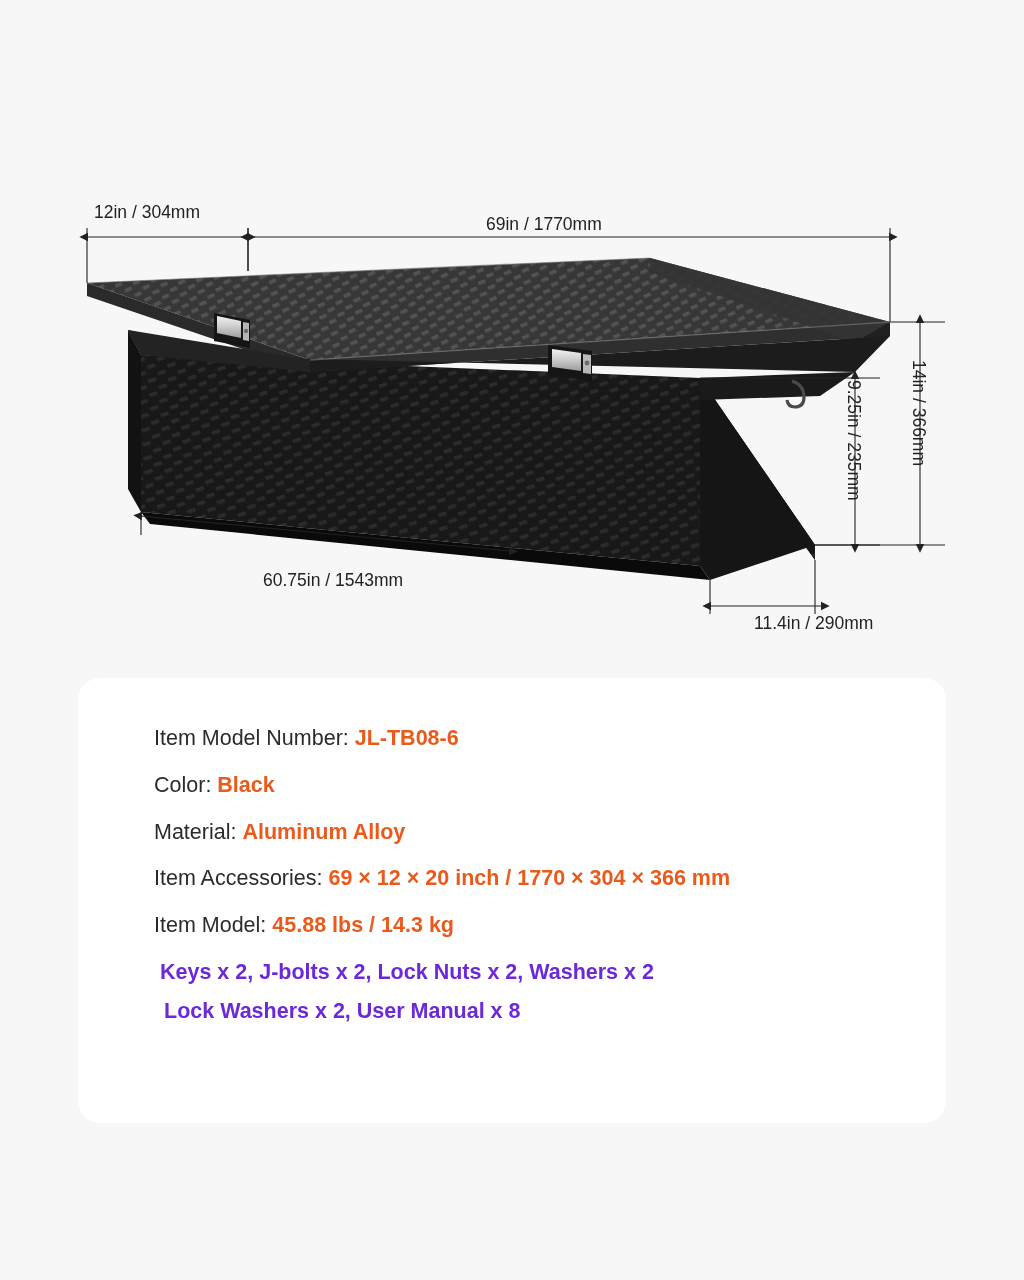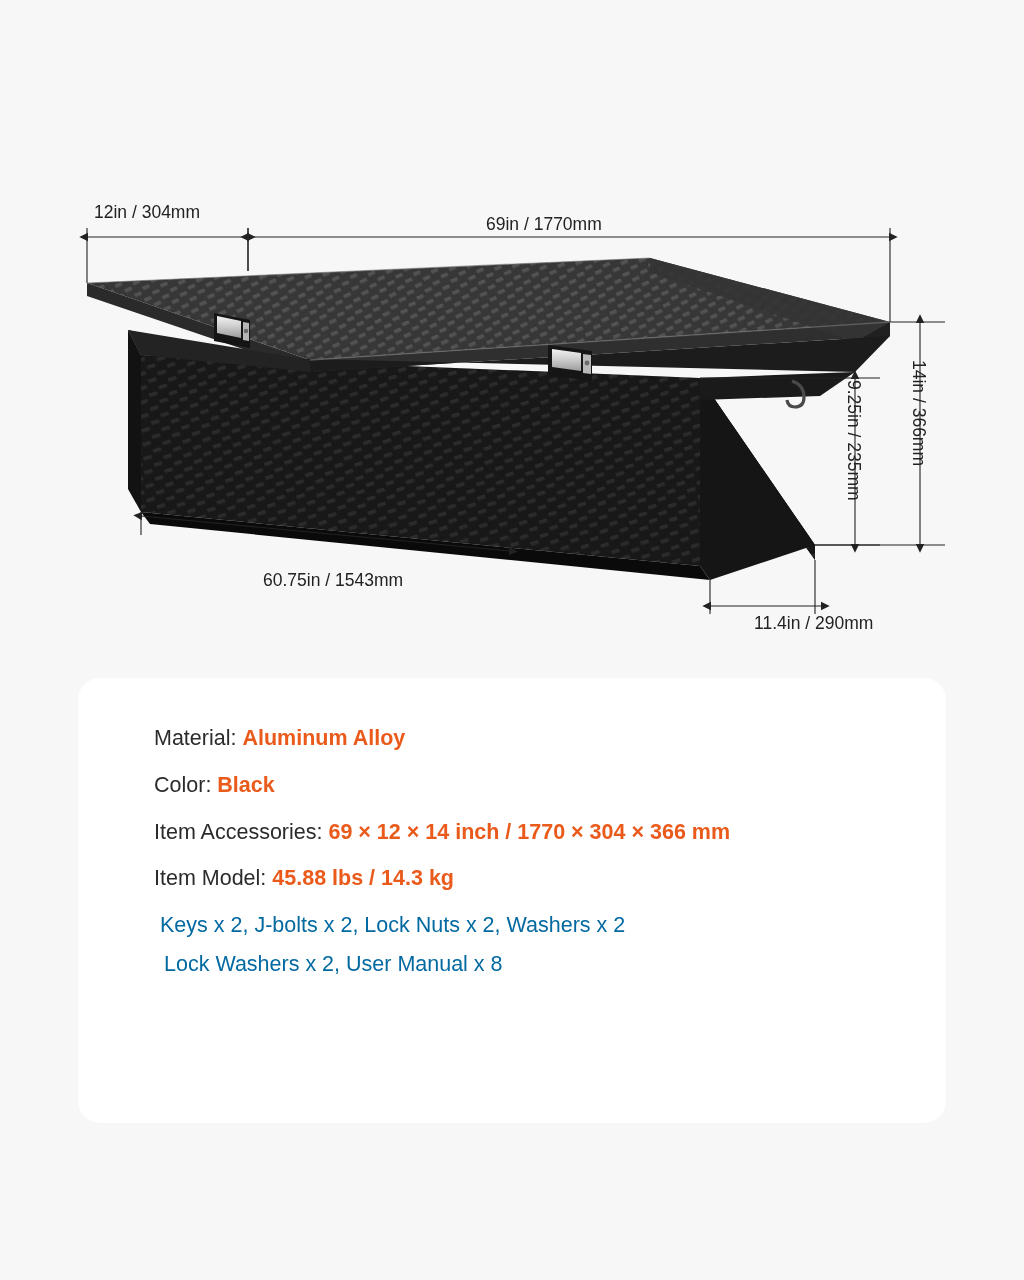--- a/index.html
+++ b/index.html
@@ -74,22 +74,22 @@
   .spec-label {
     color: #2b2b2b;
     font-weight: 400;
   }
   .spec-value {
     color: #ea5a1b;
     font-weight: bold;
   }
   .acc-row {
     font-size: 21.5px;
-    color: #0369a1;
-    font-weight: normal;
+    color: #6d28d9;
+    font-weight: bold;
     margin-bottom: 14px;
     padding-left: 6px;
     white-space: nowrap;
   }
   .acc-row.second {
     padding-left: 10px;
   }
 </style>
 </head>
 <body>
@@ -222,31 +222,34 @@
       <line class="ext-line" x1="805" y1="560" x2="805" y2="614"></line>
       <line class="dim-line" x1="700" y1="606" x2="812" y2="606" marker-start="url(#arrStart)" marker-end="url(#arrEnd)"></line>
       <text class="dim-label" x="744" y="629">11.4in / 290mm</text>
     </g>
   </svg>
 </div>
 
 <div id="spec-card">
   <div id="spec-list">
 
+    <div class="spec-row">
+      <span class="spec-label">Item Model Number: </span><span class="spec-value">JL-TB08-6</span>
+    </div>
+
+    <div class="spec-row">
+      <span class="spec-label">Color: </span><span class="spec-value">Black</span>
+    </div>
 
     <div class="spec-row">
       <span class="spec-label">Material: </span><span class="spec-value">Aluminum Alloy</span>
     </div>
 
     <div class="spec-row">
-      <span class="spec-label">Color: </span><span class="spec-value">Black</span>
-    </div>
-
-    <div class="spec-row">
-      <span class="spec-label">Item Accessories: </span><span class="spec-value">69 × 12 × 14 inch / 1770 × 304 × 366 mm</span>
+      <span class="spec-label">Item Accessories: </span><span class="spec-value">69 × 12 × 20 inch / 1770 × 304 × 366 mm</span>
     </div>
 
     <div class="spec-row">
       <span class="spec-label">Item Model: </span><span class="spec-value">45.88 lbs / 14.3 kg</span>
     </div>
 
 
     <div class="acc-row">Keys x 2, J-bolts x 2, Lock Nuts x 2, Washers x 2</div>
     <div class="acc-row second"> Lock Washers x 2, User Manual x 8</div>
   </div>

